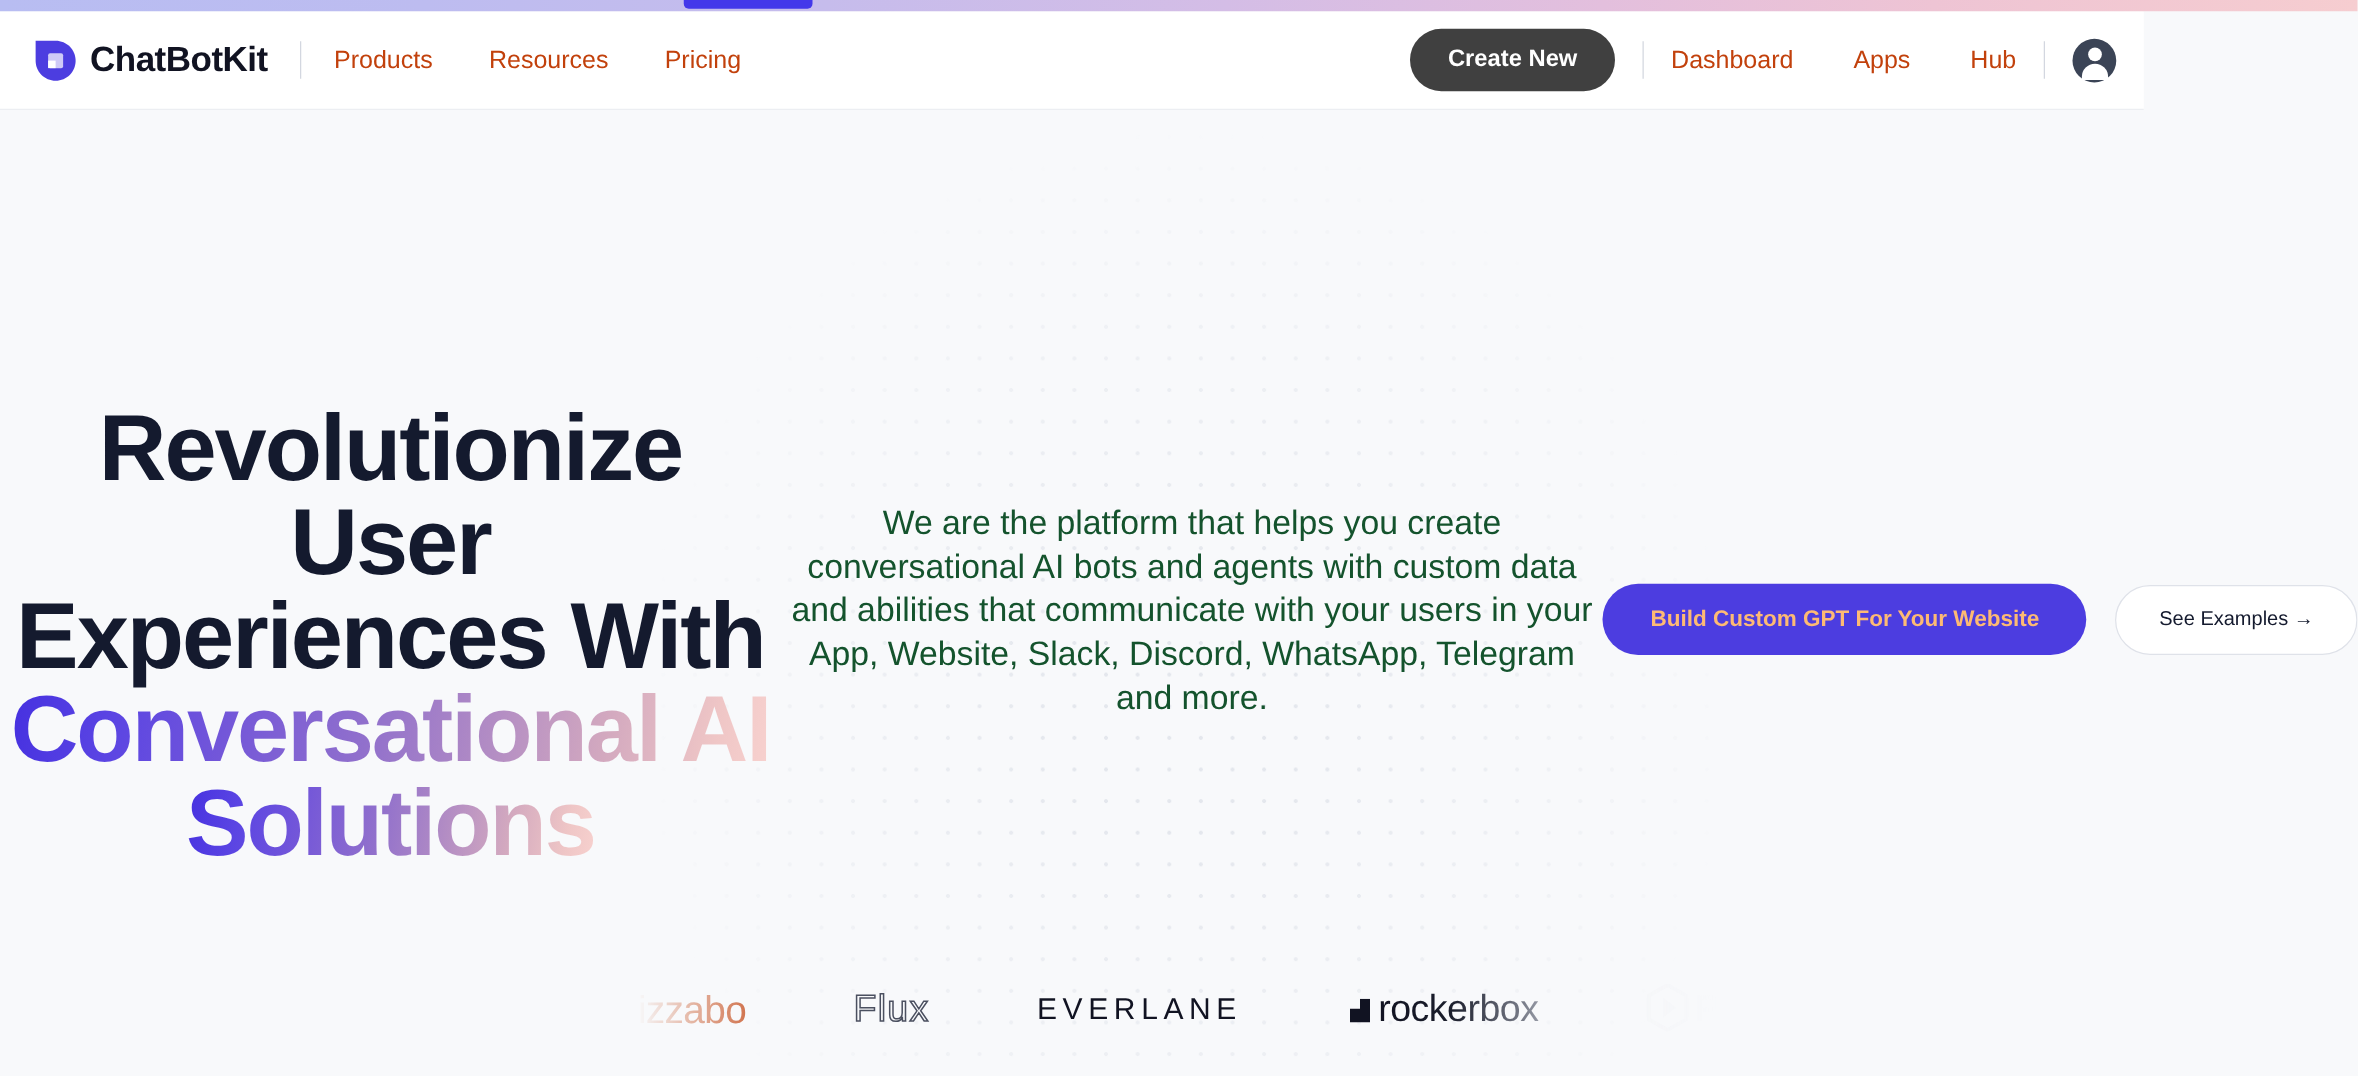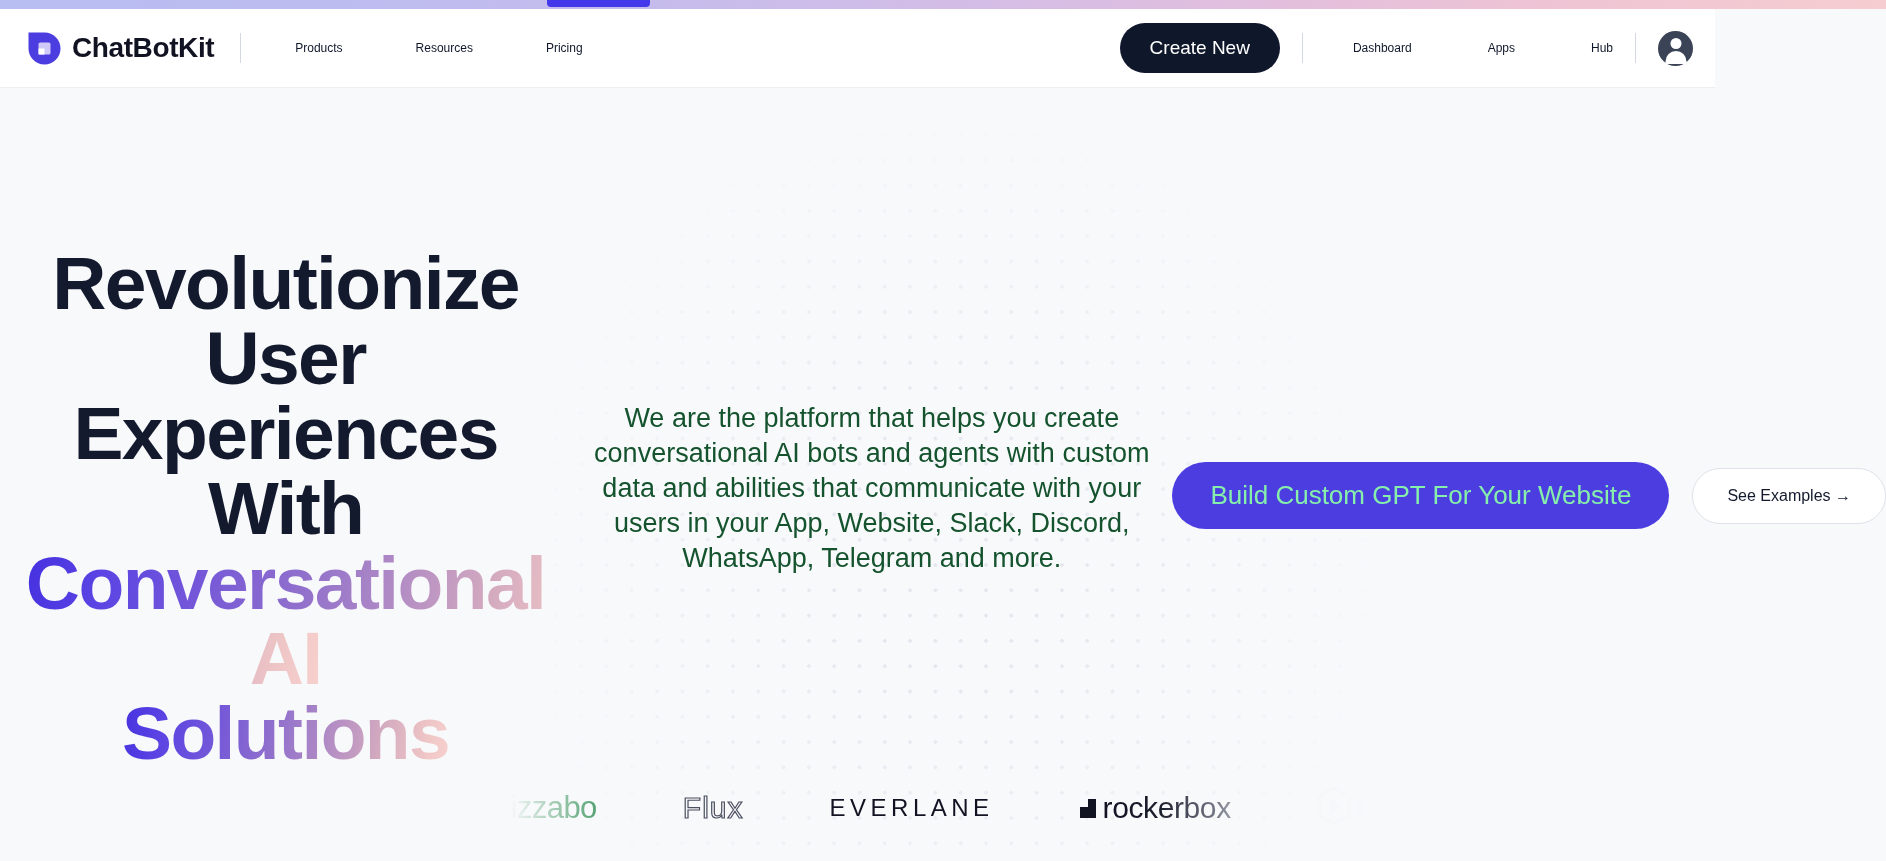--- a/index.html
+++ b/index.html
@@ -74,34 +74,33 @@
     flex: none;
   }
   .nav-divider.right { margin: 0 22px; }
 
   .nav-links {
     display: flex;
     align-items: center;
     gap: 45px;
   }
   .nav-link {
-    font-size: 12px;
-    color: #0f172a;
+    font-size: 20px;
+    color: #c2410c;
     text-decoration: none;
     white-space: nowrap;
-    margin-left: 28px;
   }
 
   .nav-spacer { flex: 1 1 auto; }
 
   .create-new-btn {
-    background: #0f172a;
+    background: #404040;
     color: #ffffff;
     font-size: 19px;
-    font-weight: 400;
+    font-weight: 700;
     border: none;
     border-radius: 999px;
     padding: 14px 30px;
     cursor: pointer;
     white-space: nowrap;
     font-family: "Liberation Sans", sans-serif;
   }
 
   .nav-links-right {
     display: flex;
@@ -200,23 +199,23 @@
   }
 
   .cta-row {
     margin-top: 42px;
     display: flex;
     align-items: center;
     gap: 23px;
   }
   .btn-primary {
     background: #4c3de0;
-    color: #86efac;
-    font-size: 26px;
-    font-weight: 400;
+    color: #fdba74;
+    font-size: 18px;
+    font-weight: 700;
     border: none;
     border-radius: 999px;
     padding: 18px 38px;
     cursor: pointer;
     white-space: nowrap;
     font-family: "Liberation Sans", sans-serif;
   }
   .btn-secondary {
     background: #ffffff;
     color: #141a2e;
@@ -251,21 +250,21 @@
   }
   .logo-item {
     display: flex;
     align-items: center;
     white-space: nowrap;
     flex: none;
   }
   .logo-bizzabo {
     font-size: 31px;
     font-weight: 400;
-    color: #15803d;
+    color: #c2410c;
     letter-spacing: -0.5px;
   }
   .logo-flux {
     font-size: 30px;
     font-weight: 400;
     color: #c2410c;
     letter-spacing: 1px;
     -webkit-text-stroke: 1.2px #4b5060;
     -webkit-text-fill-color: transparent;
   }

